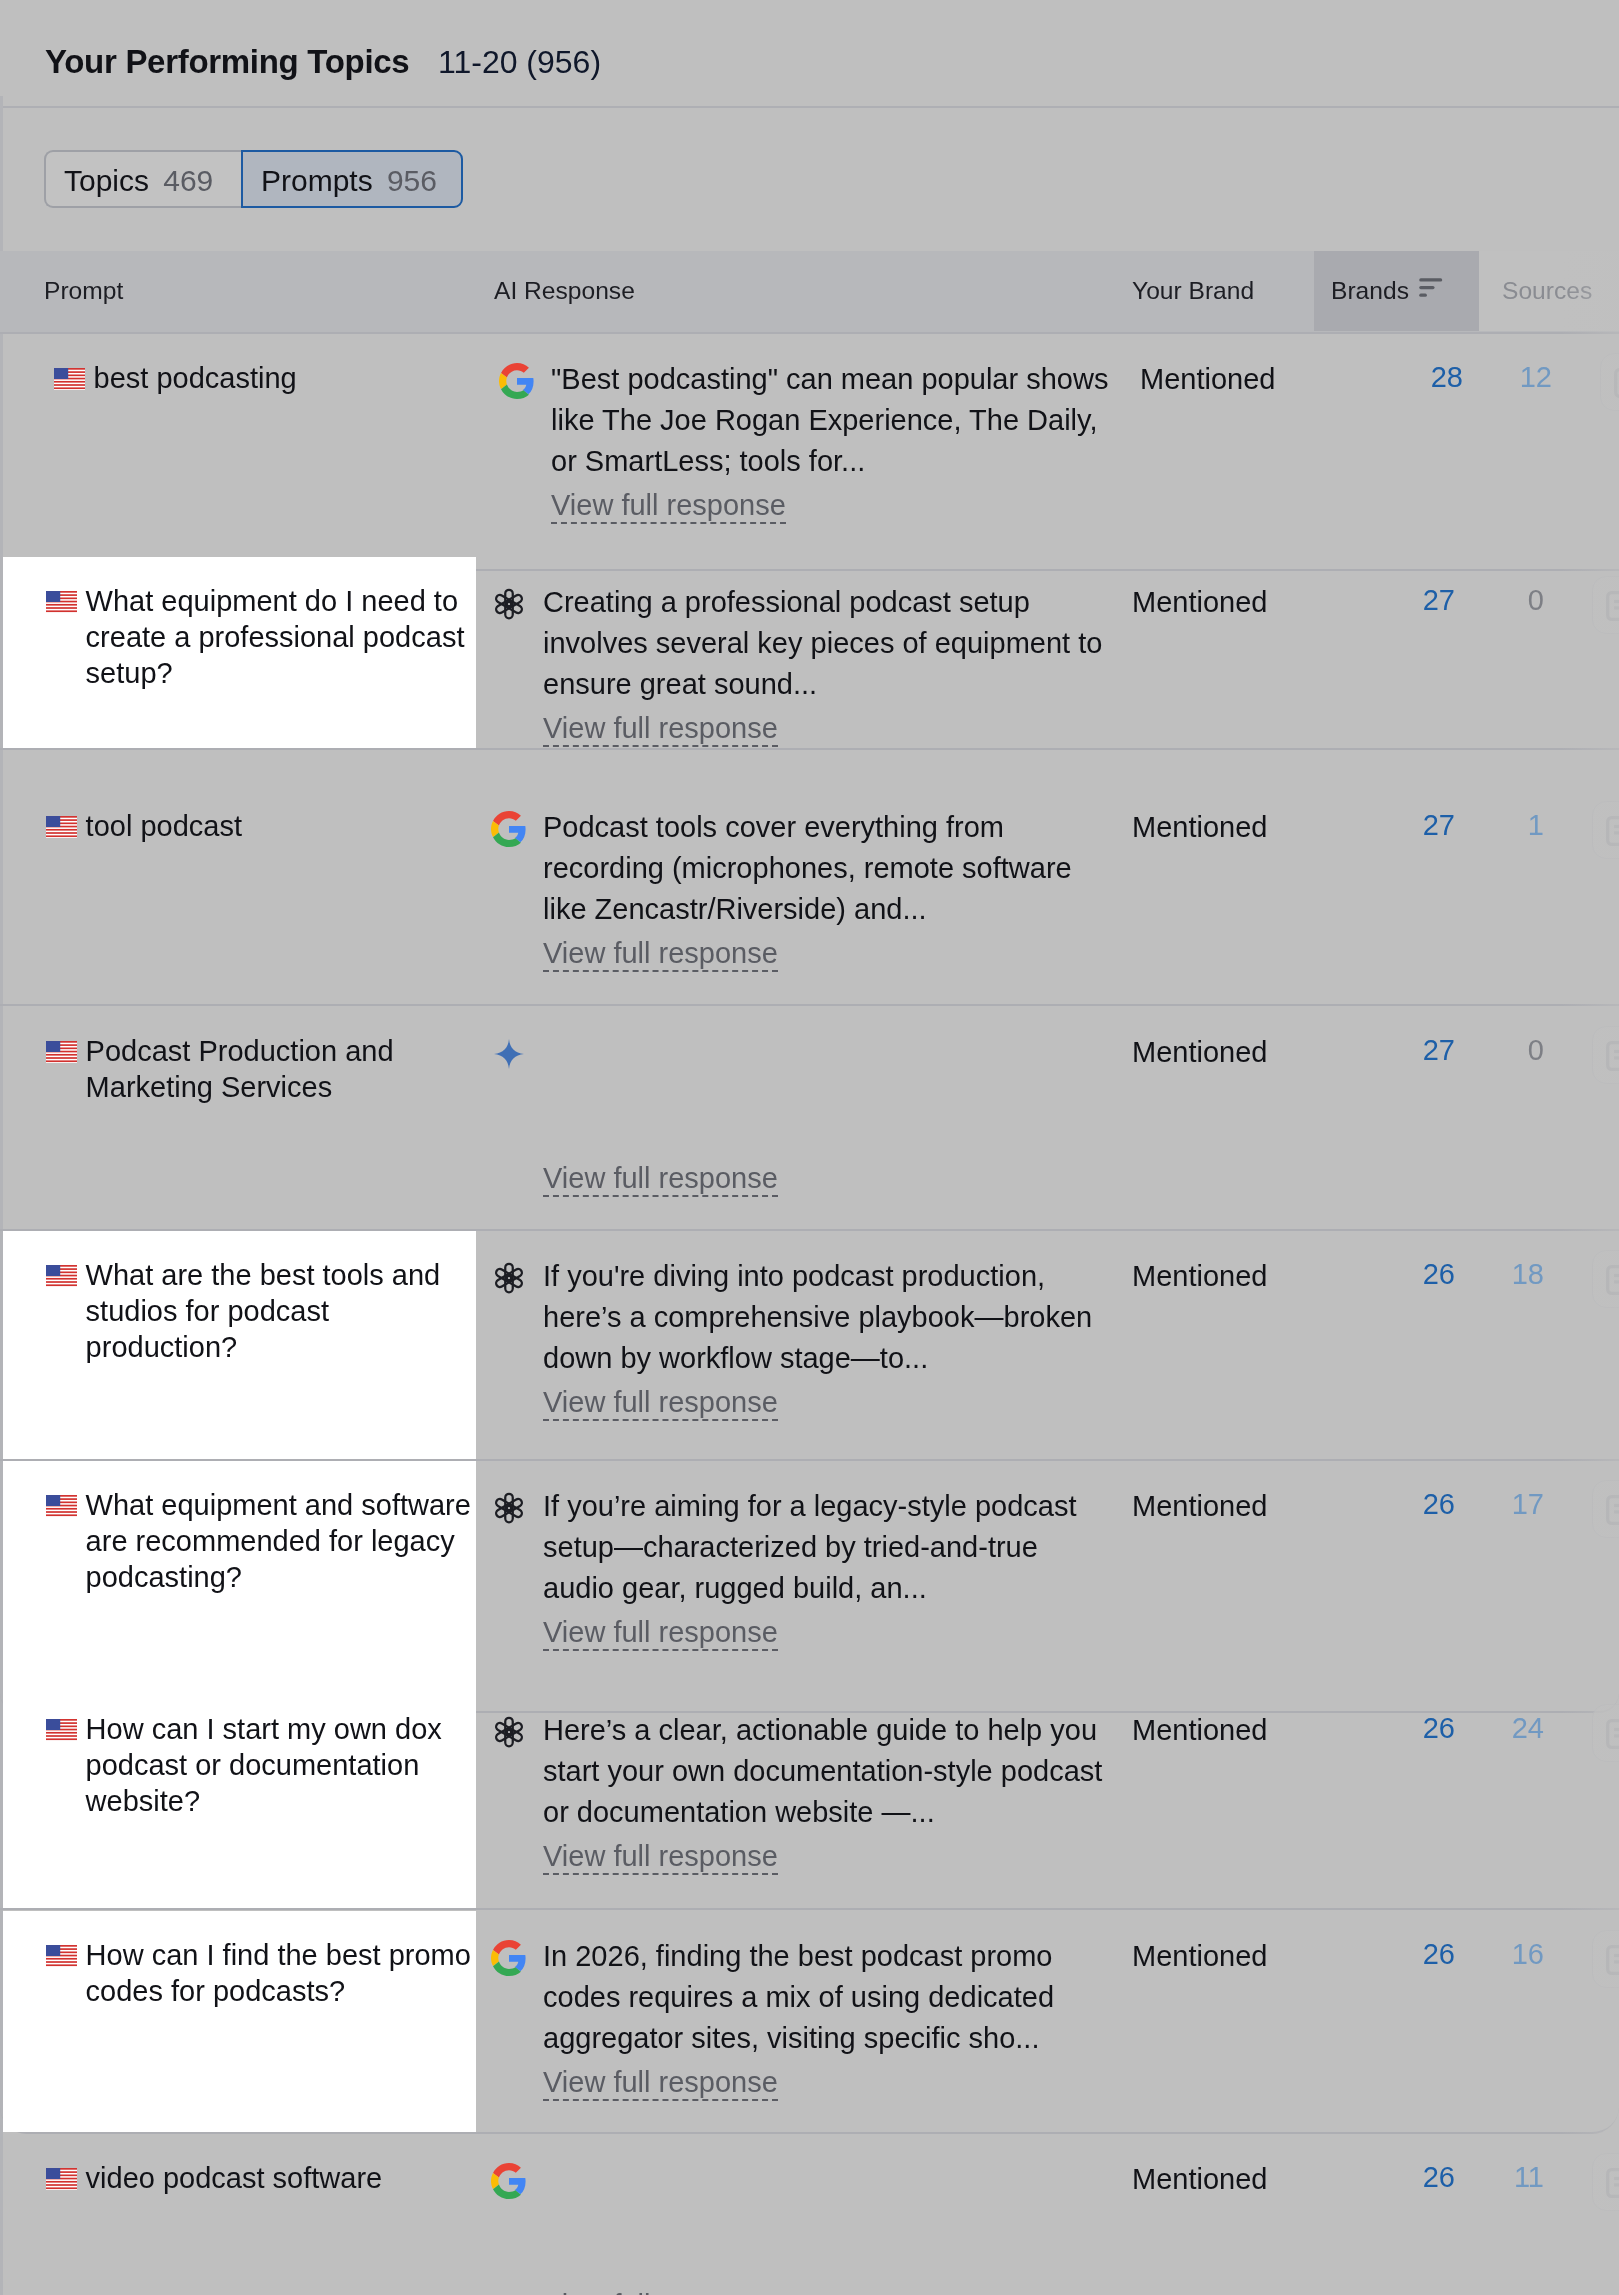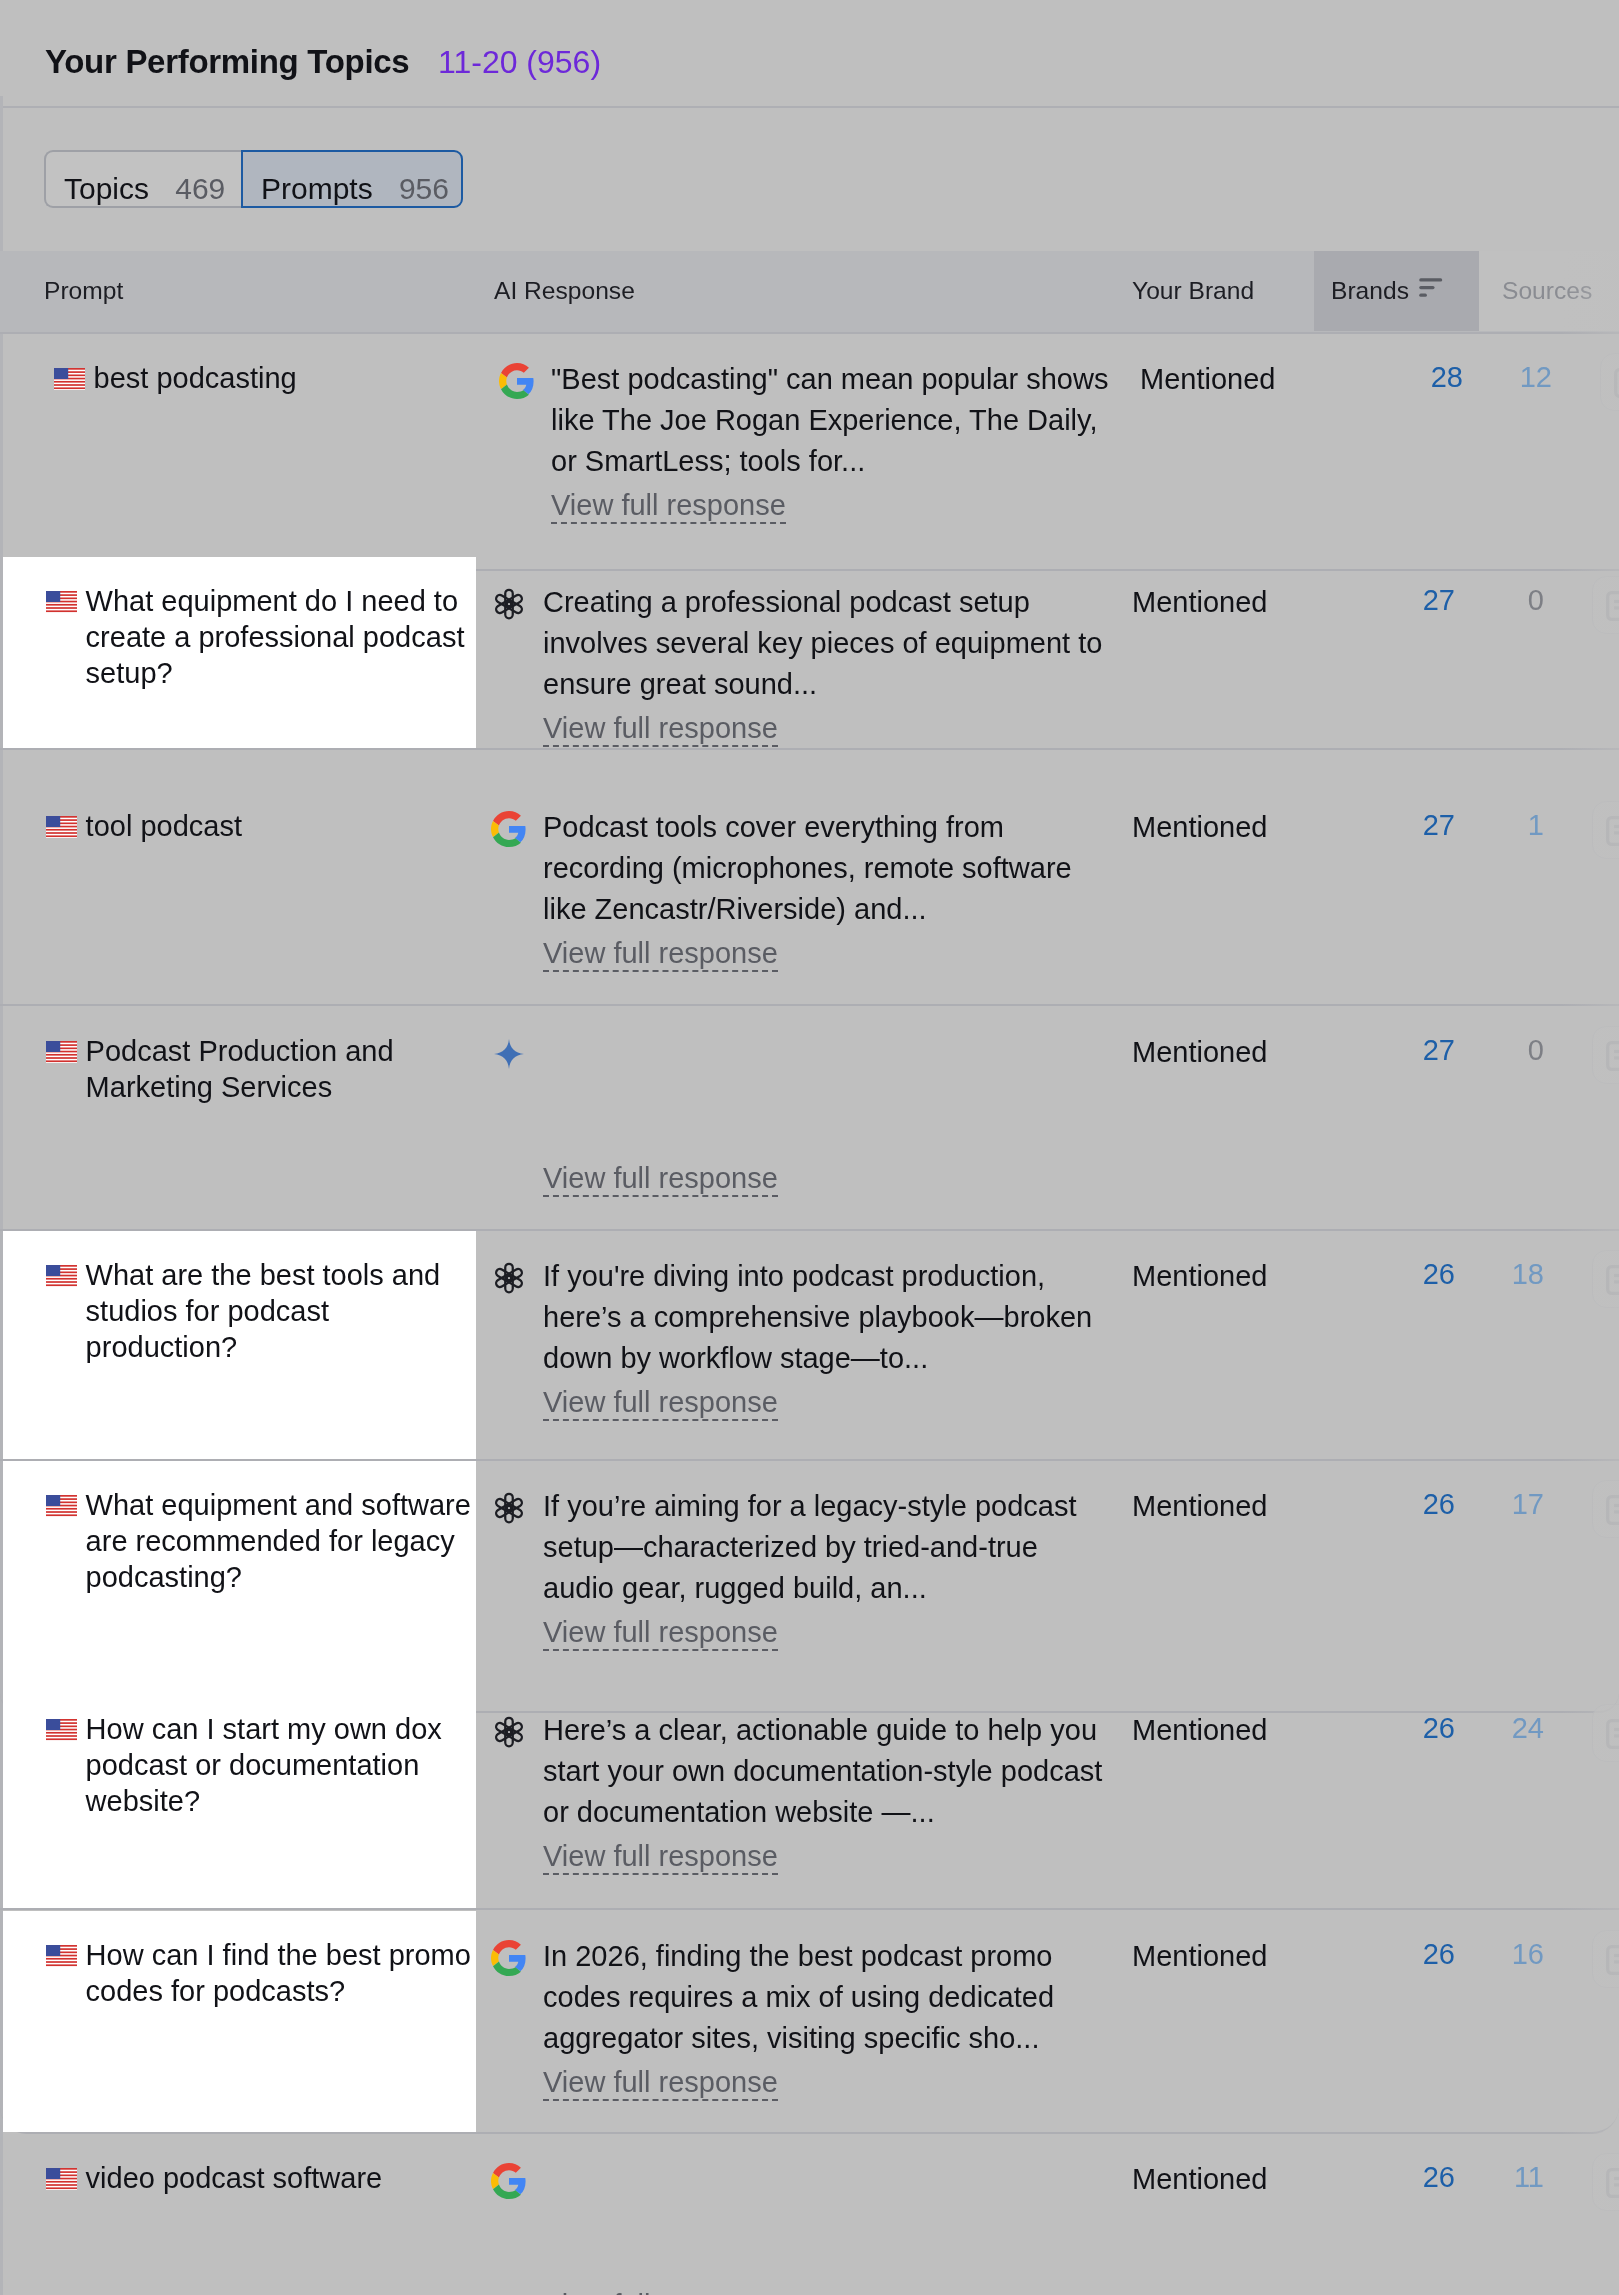--- a/index.html
+++ b/index.html
@@ -14,32 +14,32 @@
     position: absolute; left: 0; top: 0; width: 1619px; height: 108px;
     background: #bfbfbf;
     border-bottom: 2.6px solid #aeafb4;
   }
   .title {
     position: absolute; left: 45px; top: 43px;
     font-size: 33px; font-weight: bold; color: #111217; letter-spacing: -0.3px;
   }
   .title-range {
     position: absolute; left: 438px; top: 44px;
-    font-size: 32px; color: #6d28d9;
+    font-size: 32px; color: #0f172a;
   }
   .left-rule {
     position: absolute; left: 0; top: 96px; width: 2.6px; height: 2200px; background: #b3b4b8;
   }
   .seg {
     position: absolute; left: 44px; top: 150px; height: 58px;
     display: flex; border-radius: 9px;
   }
   .seg-btn {
-    height: 58px; display: flex; align-items: flex-end; padding: 0 18px;
-    font-size: 30px; color: #111217; cursor: pointer; gap: 12px;
+    height: 58px; display: flex; align-items: flex-start; padding: 12px 18px;
+    font-size: 30px; color: #111217; cursor: pointer;
   }
   .seg-btn .count { color: #5a5c63; margin-left: 14.2px; }
   .seg-topics {
     width: 197px; border: 2.6px solid #9ea0a6; border-right: none;
     border-radius: 9px 0 0 9px; background: #c2c2c2;
   }
   .seg-prompts {
     width: 222px; border: 2.6px solid #1c5aa2;
     border-radius: 0 9px 9px 0; background: #b0b6bf;
   }

